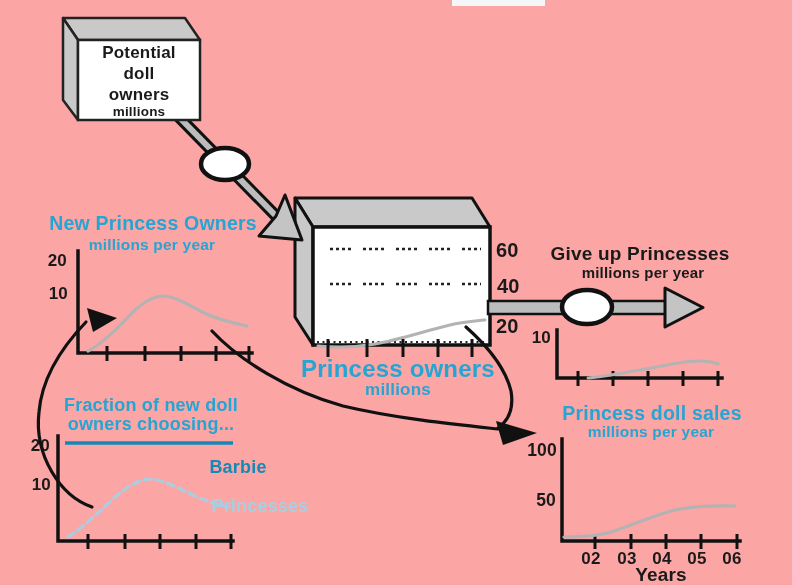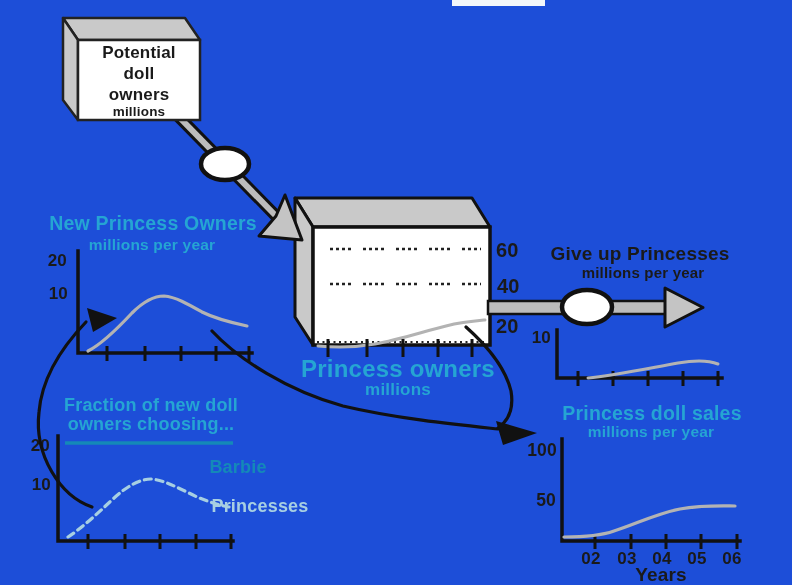--- a/index.html
+++ b/index.html
@@ -1,16 +1,16 @@
 <!DOCTYPE html>
 <html><head>
 <meta charset="utf-8">
 <style>
   html,body{margin:0;padding:0;background:#ffffff;}
-  .stage{width:792px;height:585px;position:relative;background:#1d4ed8;overflow:hidden;}
+  .stage{width:792px;height:585px;position:relative;background:#fca5a5;overflow:hidden;}
   svg{display:block;}
   text{font-family:"Liberation Sans","DejaVu Sans",sans-serif;}
   .cyan{fill:#25a5d3}
   .teal{fill:#1489b8}
   .lblue{fill:#a7cfe2}
   .ink{fill:#1a1a1a}
   .w7{font-weight:700;letter-spacing:.2px}
   .w6{font-weight:600;letter-spacing:.2px}
 </style>
 </head>

